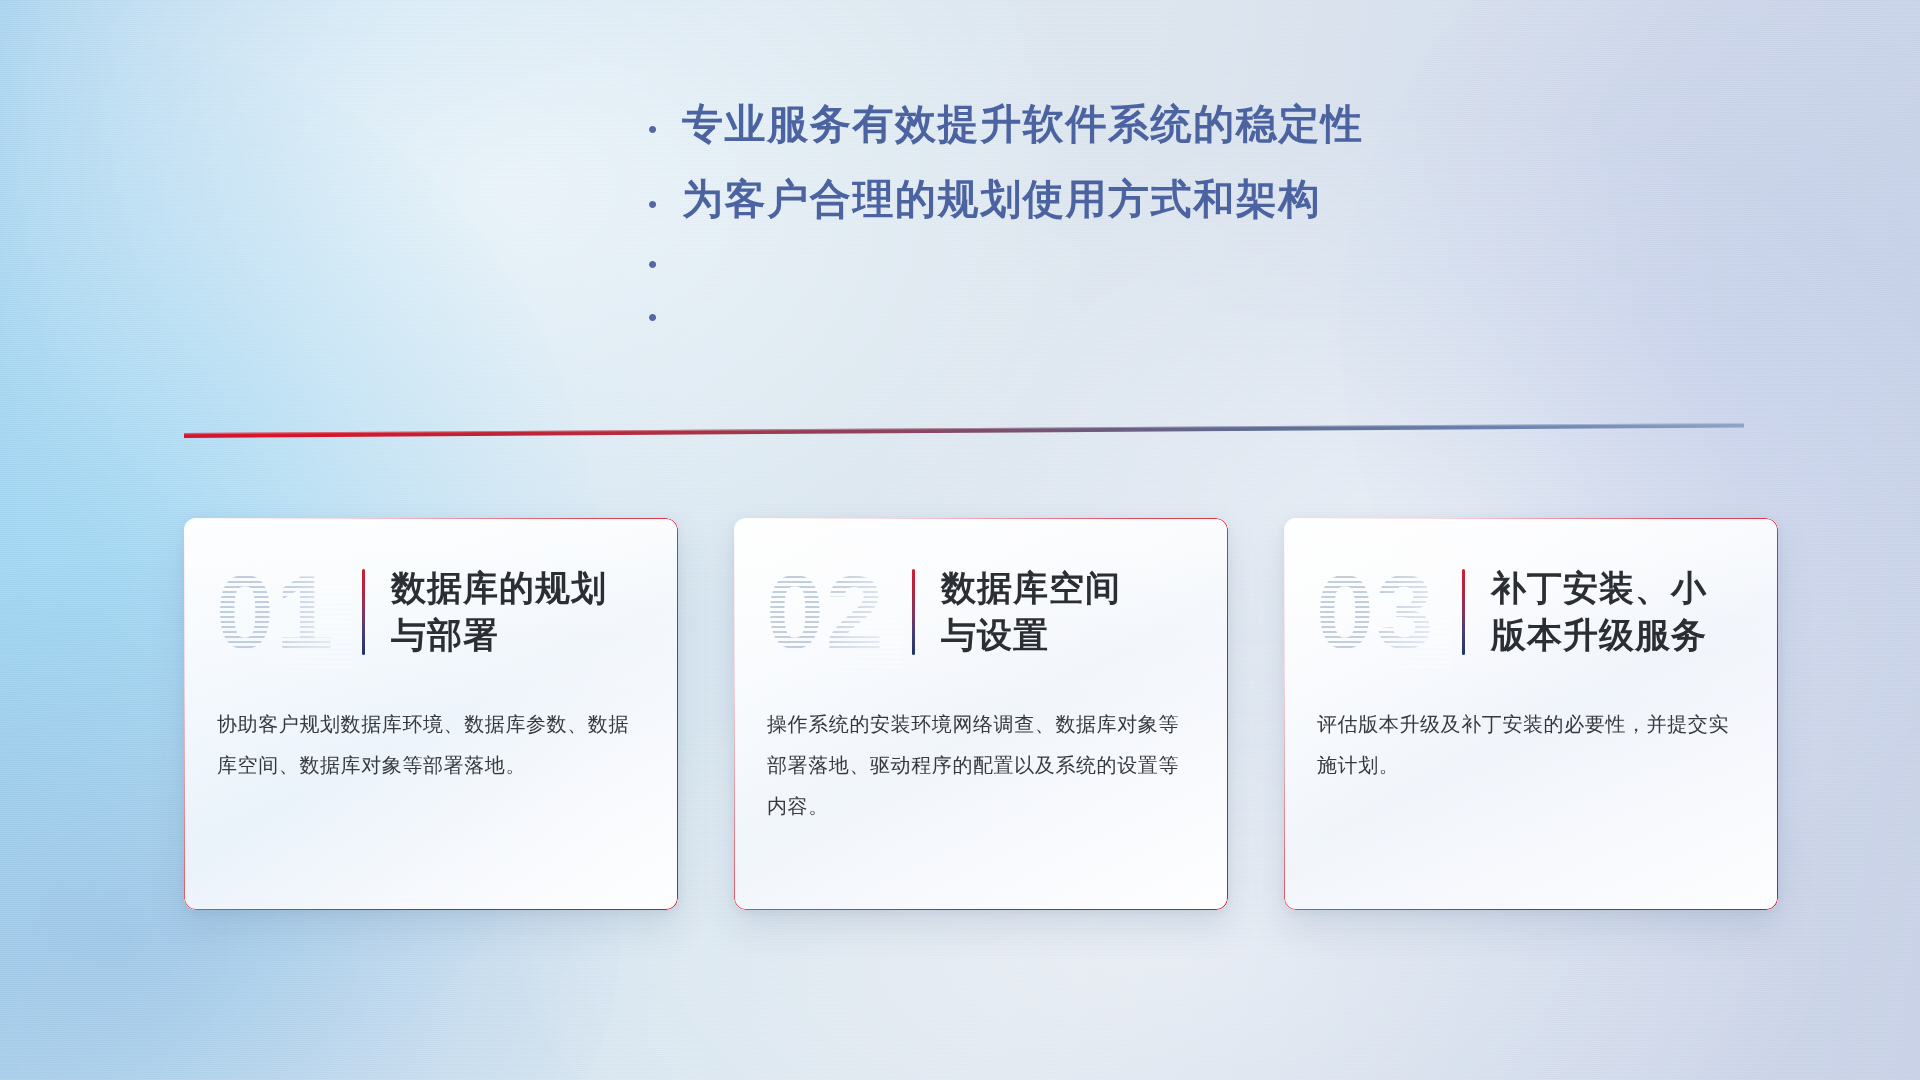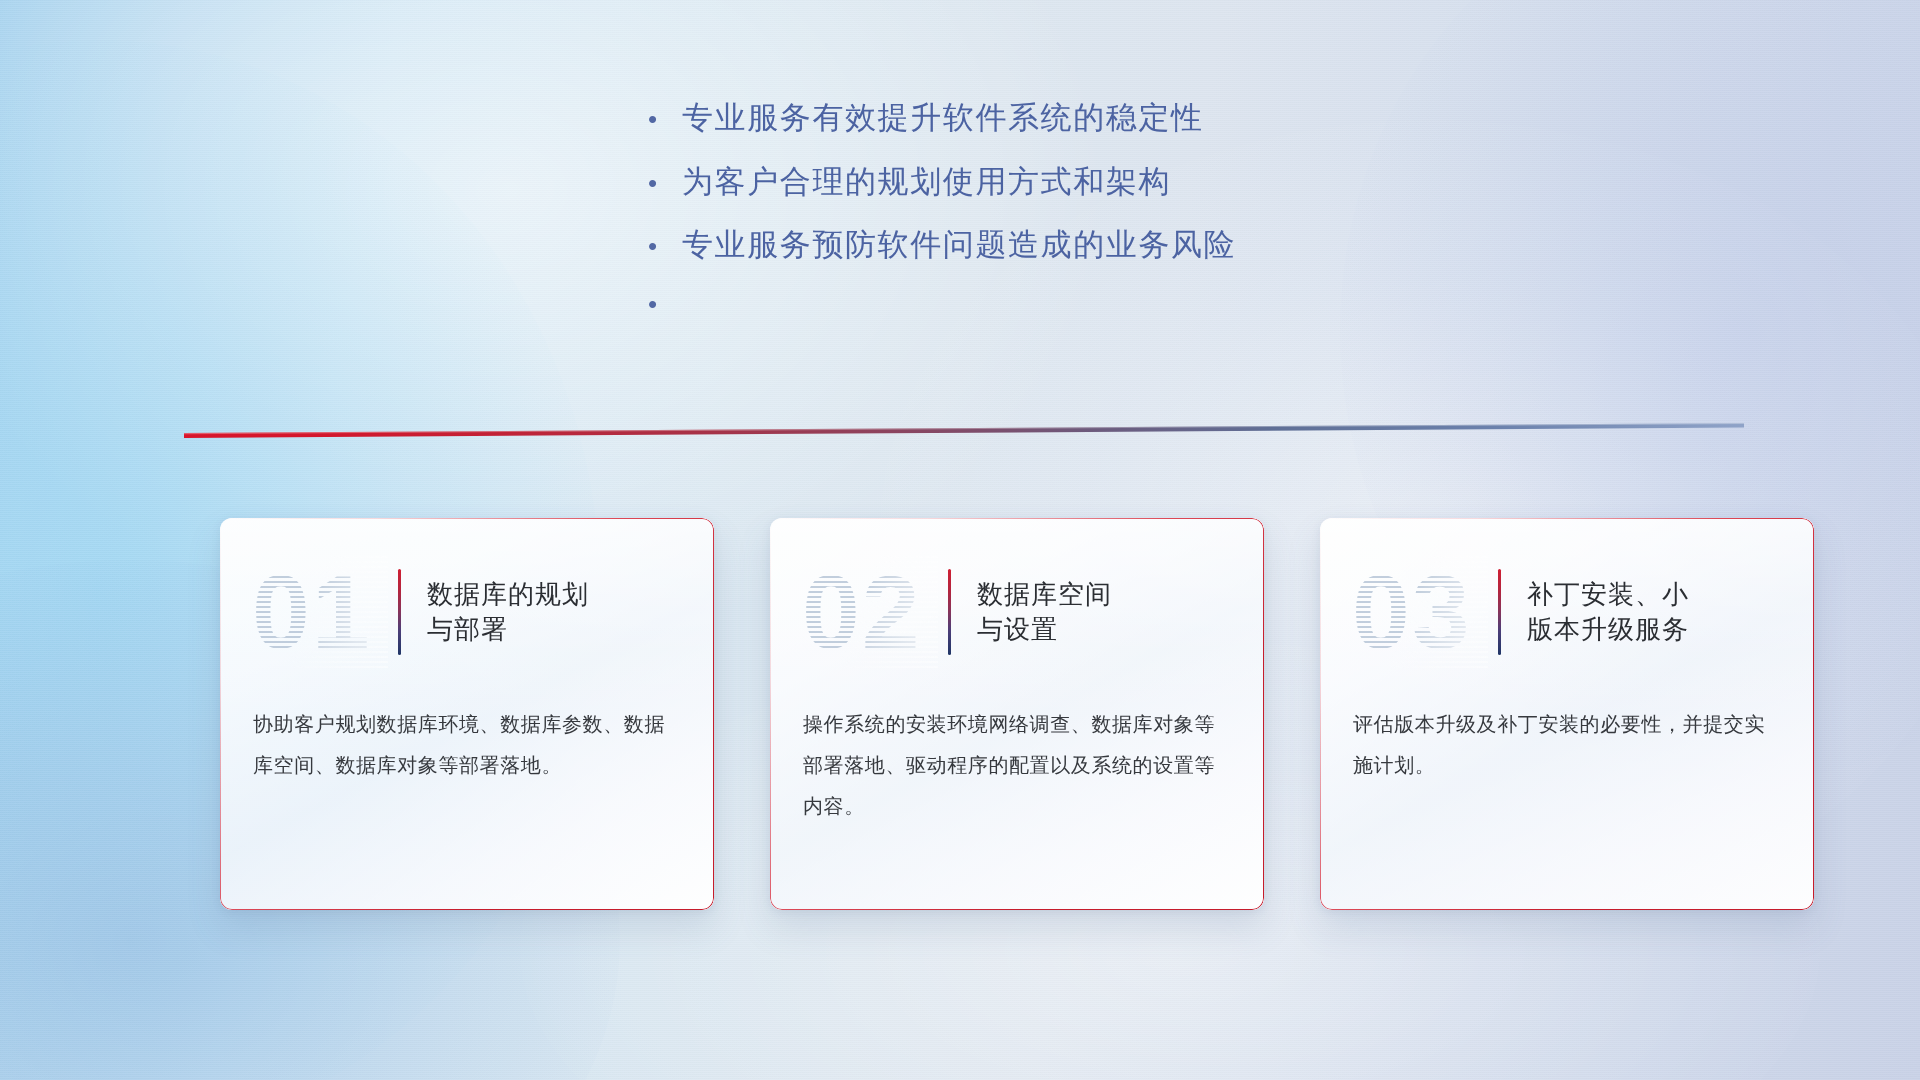--- a/index.html
+++ b/index.html
@@ -106,23 +106,23 @@
   }
   .bullet-dot {
     width: 34px;
     flex: 0 0 34px;
     font-size: 26px;
     line-height: 1;
     color: #5268a4;
     text-align: left;
   }
   .bullet-text {
-    font-size: 31px;
+    font-size: 41px;
     line-height: 1.18;
-    font-weight: 400;
+    font-weight: 700;
     letter-spacing: 1.6px;
     color: #4c63a2;
     white-space: nowrap;
   }
 
   
   .divider-wrap {
     position: absolute;
     left: 184px;
     top: 420px;
@@ -132,21 +132,20 @@
   .divider-wrap svg { display: block; width: 100%; height: 100%; }
 
   
   .cards {
     position: absolute;
     left: 184px;
     top: 518px;
     width: 1596px;
     display: flex;
     gap: 56px;
-    margin-left: 36px;
   }
   .card {
     position: relative;
     width: 494px;
     height: 392px;
     border-radius: 12px;
     background:
       linear-gradient(152deg,
         rgba(255,255,255,0.93) 0%,
         rgba(252,253,255,0.90) 26%,
@@ -244,23 +243,23 @@
     background: linear-gradient(180deg,
         #cf1f33 0%,
         #b3253f 26%,
         #8a3359 48%,
         #4a3e78 72%,
         #1f3566 100%);
     border-radius: 2px;
   }
 
   .card-title {
-    font-size: 26px;
+    font-size: 35px;
     line-height: 1.34;
-    font-weight: 400;
+    font-weight: 700;
     letter-spacing: 1px;
     color: #2b2e33;
     white-space: pre-line;
   }
 
   .card-body {
     position: relative;
     padding: 26px 34px 0 33px;
     font-size: 20px;
     line-height: 2.05;
@@ -288,21 +287,20 @@
       <span class="bullet-text">专业服务有效提升软件系统的稳定性</span>
     </div>
 
     <div class="bullet-row">
       <span class="bullet-dot">•</span>
       <span class="bullet-text">为客户合理的规划使用方式和架构</span>
     </div>
 
     <div class="bullet-row">
       <span class="bullet-dot">•</span>
-      <span class="bullet-text">专业服务预防软件问题造成的业务风险</span>
     </div>
 
     <div class="bullet-row">
       <span class="bullet-dot">•</span>
     </div>
 
   </div>
 
   <div class="divider-wrap">
     <svg viewBox="0 0 1560 22" preserveAspectRatio="none">

